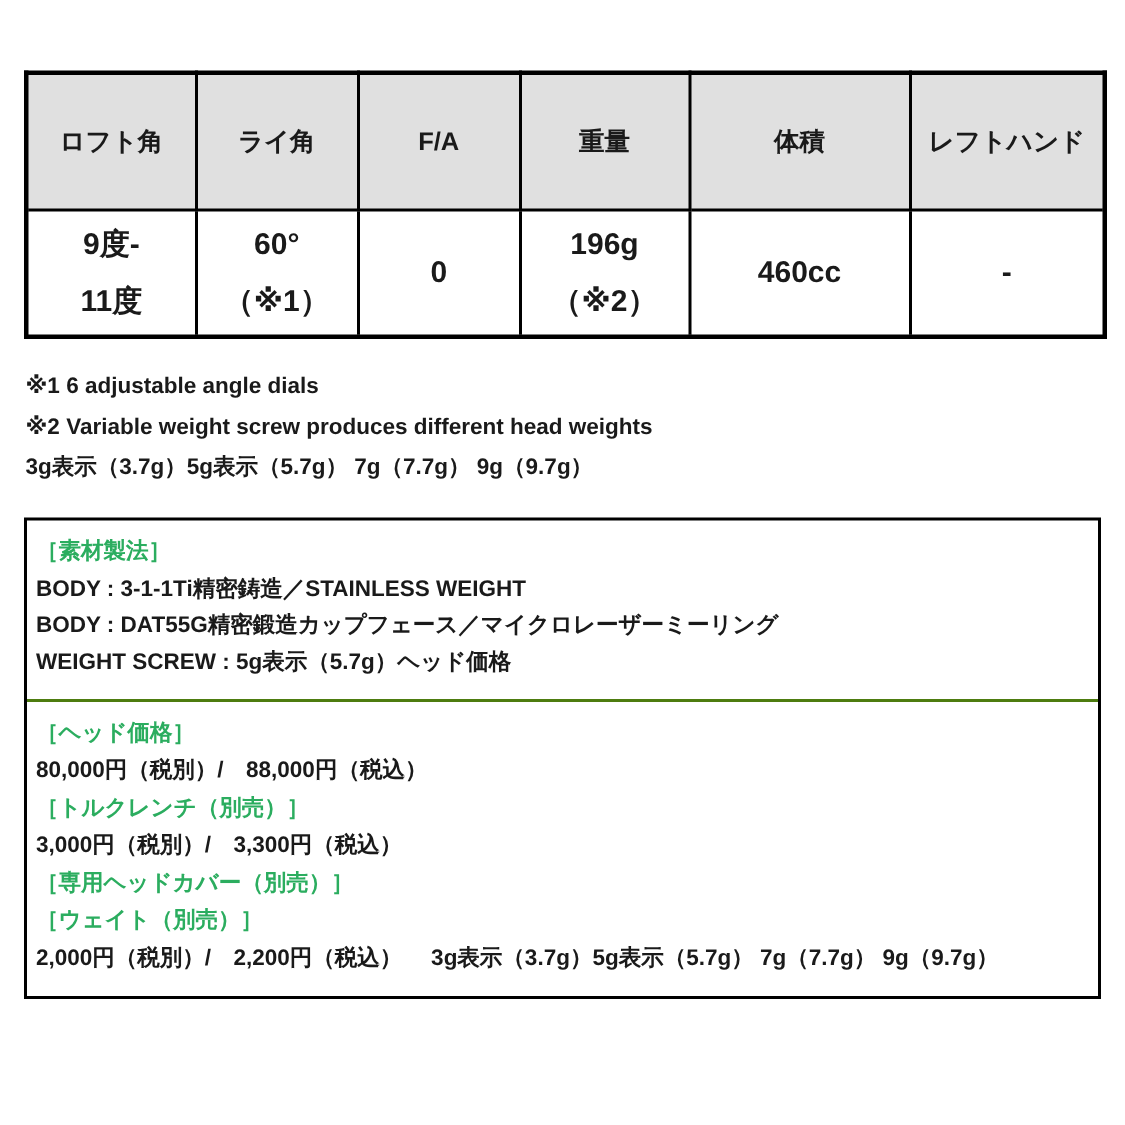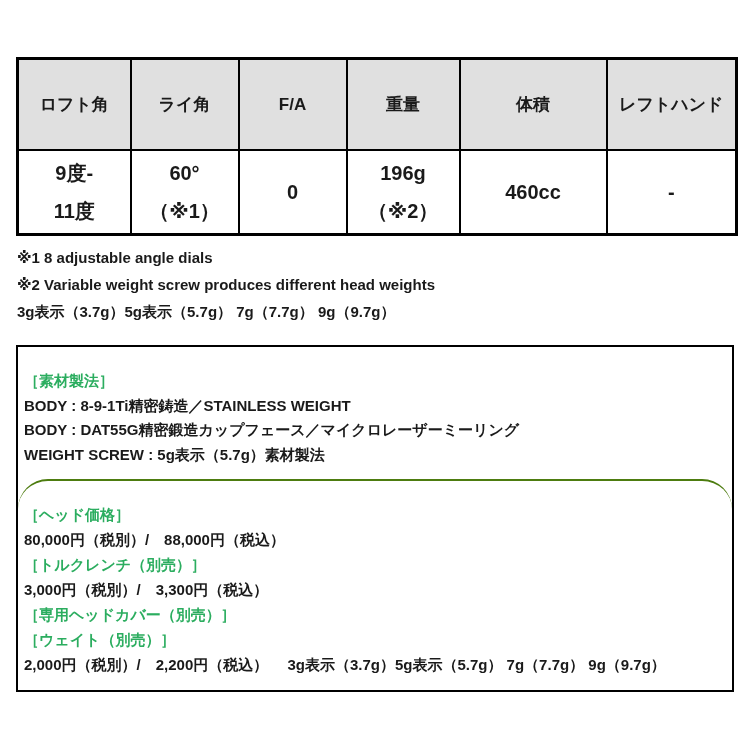--- a/index.html
+++ b/index.html
@@ -23,21 +23,20 @@
 
   
   table.spec {
     position: absolute;
     left: 16px;
     top: 47px;
     border-collapse: collapse;
     table-layout: fixed;
     width: 719px;
     border: 3px solid #000;
-    margin-top: 10px;
   }
   table.spec th, table.spec td {
     border: 2px solid #000;
     text-align: center;
     vertical-align: middle;
     padding: 0;
   }
   table.spec th {
     background: #e0e0e0;
     height: 89px;
@@ -72,25 +71,24 @@
   
   .info-box {
     position: absolute;
     left: 16px;
     top: 345px;
     width: 714px;
     border: 2px solid #000;
     background: #fff;
   }
   .info-section {
-    padding: 22px 8px 12px 6px;
+    padding: 9px 8px 12px 6px;
     font-size: 15px;
     line-height: 24.6px;
     font-weight: bold;
-    border-radius: 30px;
   }
   .info-section.prices {
     border-top: 2px solid #4d7c0f;
     line-height: 24.9px;
   }
   .green-heading {
     color: #2bad5f;
   }
   .info-line { min-height: 24px; }
 </style>
@@ -124,32 +122,32 @@
         <td>60°<br>（※1）</td>
         <td>0</td>
         <td>196g<br>（※2）</td>
         <td>460cc</td>
         <td>-</td>
       </tr>
     </tbody>
   </table>
 
   <div class="notes">
-    <div class="info-line">※1  8 adjustable angle dials</div>
+    <div class="info-line">※1  6 adjustable angle dials</div>
     <div class="info-line">※2 Variable weight screw produces different head weights</div>
     <div class="info-line">3g表示（3.7g）5g表示（5.7g） 7g（7.7g） 9g（9.7g）</div>
   </div>
 
   <div class="info-box">
 
     <div class="info-section">
       <div class="info-line green-heading">［素材製法］</div>
-      <div class="info-line">BODY : 8-9-1Ti精密鋳造／STAINLESS WEIGHT</div>
+      <div class="info-line">BODY : 3-1-1Ti精密鋳造／STAINLESS WEIGHT</div>
       <div class="info-line">BODY : DAT55G精密鍛造カップフェース／マイクロレーザーミーリング</div>
-      <div class="info-line">WEIGHT SCREW : 5g表示（5.7g）素材製法</div>
+      <div class="info-line">WEIGHT SCREW : 5g表示（5.7g）ヘッド価格</div>
     </div>
 
     <div class="info-section prices">
       <div class="info-line green-heading">［ヘッド価格］</div>
       <div class="info-line">80,000円（税別）/　88,000円（税込）</div>
       <div class="info-line green-heading">［トルクレンチ（別売）］</div>
       <div class="info-line">3,000円（税別）/　3,300円（税込）</div>
       <div class="info-line green-heading">［専用ヘッドカバー（別売）］</div>
       <div class="info-line green-heading">［ウェイト（別売）］</div>
       <div class="info-line">2,000円（税別）/　2,200円（税込）　 3g表示（3.7g）5g表示（5.7g） 7g（7.7g） 9g（9.7g）</div>

